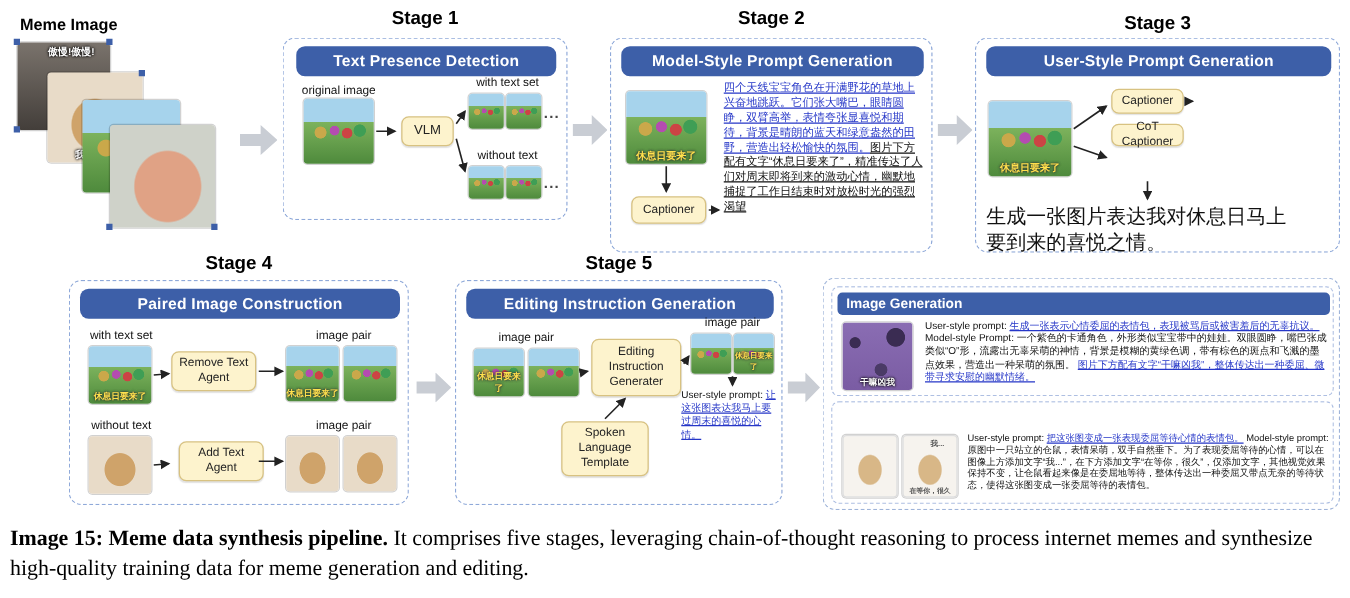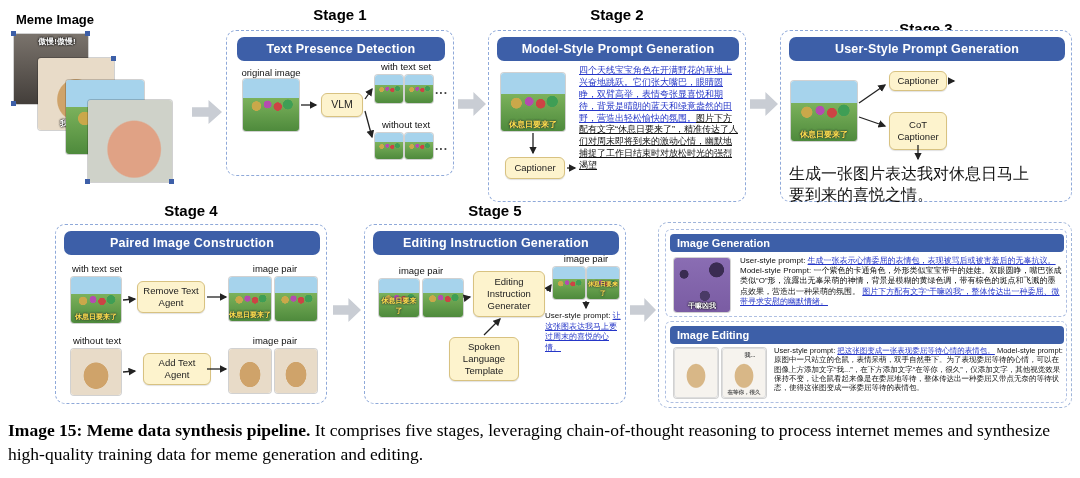--- a/index.html
+++ b/index.html
@@ -124,28 +124,28 @@
       <defs>
           <marker id="ah2" markerWidth="7" markerHeight="7" refX="5" refY="3" orient="auto">
             <path d="M0,0 L6,3 L0,6 z" fill="#222"></path>
           </marker>
         </defs>
       <path d="M44 102 L44 122" stroke="#222" stroke-width="1.3" fill="none" marker-end="url(#ah2)"></path>
       <path d="M78 137 L86 137" stroke="#222" stroke-width="1.3" fill="none" marker-end="url(#ah2)"></path>
     </svg>
   </div>
 
-  <div class="stage-label" style="left:876px;top:20px;width:100px">Stage 3</div>
+  <div class="stage-label" style="left:876px;top:10px;width:100px">Stage 3</div>
   <div class="stage-box" style="left:780px;top:30px;width:292px;height:172px">
     <div class="stage-header" style="left:8px;top:6px;width:276px;height:24px">User-Style Prompt Generation</div>
     <div class="thumb tt" style="left:10px;top:50px;width:66px;height:60px">
       <span class="cap cap-yellow" style="font-size:8px">休息日要来了</span>
     </div>
     <div class="ybox" style="left:108px;top:40px;width:58px;height:20px">Captioner</div>
-    <div class="ybox" style="left:108px;top:81px;width:58px;height:38px">CoT
+    <div class="ybox" style="left:108px;top:68px;width:58px;height:18px">CoT
 Captioner</div>
     <div class="zh plain" style="left:8px;top:132px;width:252px;height:34px;font-size:16px">生成一张图片表达我对休息日马上要到来的喜悦之情。</div>
     <svg class="arrows" width="292" height="172" viewBox="0 0 292 172">
       <defs>
           <marker id="ah3" markerWidth="7" markerHeight="7" refX="5" refY="3" orient="auto">
             <path d="M0,0 L6,3 L0,6 z" fill="#222"></path>
           </marker>
         </defs>
       <path d="M78 72 L104 54" stroke="#222" stroke-width="1.3" fill="none" marker-end="url(#ah3)"></path>
       <path d="M78 86 L104 95" stroke="#222" stroke-width="1.3" fill="none" marker-end="url(#ah3)"></path>
@@ -235,21 +235,20 @@
       <div class="zh" style="left:74px;top:26px;width:322px;height:60px;font-size:8px;line-height:1.28">
         <span class="plain">User-style prompt:</span>
         <span class="blue-u">生成一张表示心情委屈的表情包，表现被骂后或被害羞后的无辜抗议。</span>
         <span class="plain">Model-style Prompt:</span>
         <span class="plain">一个紫色的卡通角色，外形类似宝宝带中的娃娃。双眼圆睁，嘴巴张成类似“O”形，流露出无辜呆萌的神情，背景是模糊的黄绿色调，带有棕色的斑点和飞溅的墨点效果，营造出一种呆萌的氛围。</span>
         <span class="blue-u">图片下方配有文字“干嘛凶我”，整体传达出一种委屈、微带寻求安慰的幽默情绪。</span>
       </div>
     </div>
 
     <div class="section" style="left:6px;top:98px;width:402px;height:82px">
-      <div class="sec-header" style="left:4px;top:4px;width:394px;height:18px">Image Editing</div>
       <div class="thumb hamster2" style="left:8px;top:26px;width:44px;height:50px"></div>
       <div class="thumb hamster2" style="left:56px;top:26px;width:44px;height:50px">
         <span class="cap cap-top" style="font-size:6px;color:#555;font-weight:bold;text-align:center;position:absolute;left:0;right:0">我...</span>
         <span class="cap" style="font-size:5.5px;color:#555">在等你，很久</span>
       </div>
       <div class="zh" style="left:108px;top:24px;width:290px;height:56px;font-size:7.5px;line-height:1.24">
         <span class="plain">User-style prompt:</span>
         <span class="blue-u">把这张图变成一张表现委屈等待心情的表情包。</span>
         <span class="plain">Model-style prompt:</span>
         <span class="plain">原图中一只站立的仓鼠，表情呆萌，双手自然垂下。为了表现委屈等待的心情，可以在图像上方添加文字“我...”，在下方添加文字“在等你，很久”，仅添加文字，其他视觉效果保持不变，让仓鼠看起来像是在委屈地等待，整体传达出一种委屈又带点无奈的等待状态，使得这张图变成一张委屈等待的表情包。</span>

